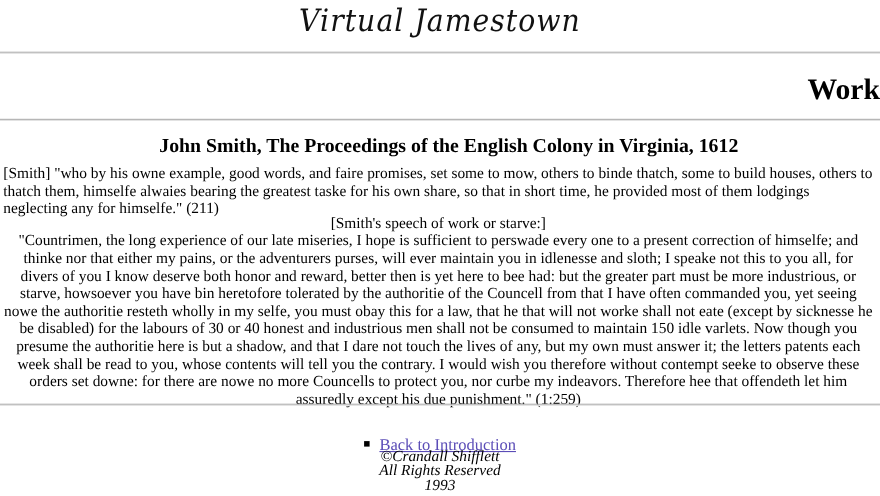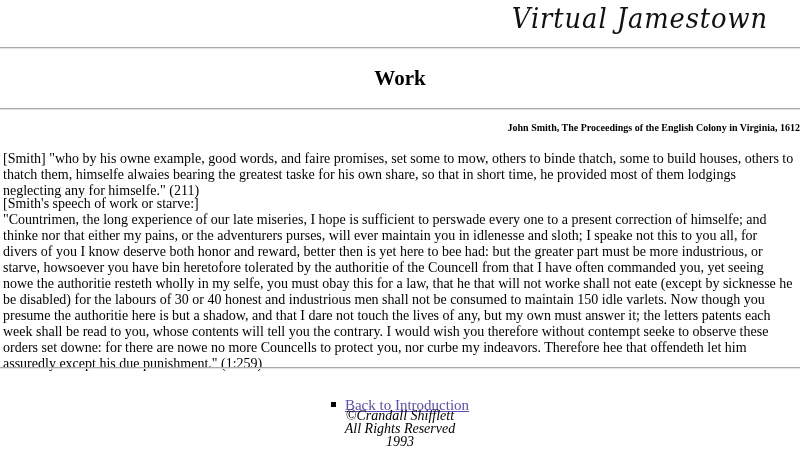--- a/index.html
+++ b/index.html
@@ -10,21 +10,21 @@
     }
     body {
       width: 800px;
       height: 451px;
       overflow: hidden;
       font-family: "Liberation Serif", "DejaVu Serif", serif;
       font-size: 16px;
       position: relative;
     }
     .banner {
-      text-align: right;
+      text-align: center;
       height: 44px;
       position: relative;
     }
     .banner-title {
       position: absolute;
       left: 0; right: 0;
       top: 2px;
       font-family: "DejaVu Serif", "Liberation Serif", serif;
       font-style: italic;
       font-size: 28px;
@@ -39,42 +39,42 @@
       border-bottom: 1px solid #e2e2e2;
       height: 0;
       position: absolute;
       left: 0;
       width: 800px;
     }
     .h1 {
       position: absolute;
       left: 0; right: 0;
       top: 66px;
-      text-align: center;
+      text-align: right;
       font-weight: bold;
-      font-size: 21px;
+      font-size: 27px;
     }
     .h3 {
       position: absolute;
       left: 0; right: 0;
       top: 122px;
-      text-align: right;
+      text-align: center;
       font-weight: bold;
-      font-size: 10px;
+      font-size: 18px;
       margin-left: 16px;
     }
     .para {
       position: absolute;
       left: 3px;
       right: 6px;
       font-size: 14px;
       line-height: 16px;
     }
     .p1 { top: 151px; }
-    .p2 { top: 196px; }
+    .p2 { top: 196px; text-align: center; }
     .nav {
       position: absolute;
       left: 0; right: 0;
       top: 377px;
       text-align: center;
       font-size: 15px;
       margin-top: 20px;
     }
     .nav .bullet {
       display: inline-block;

